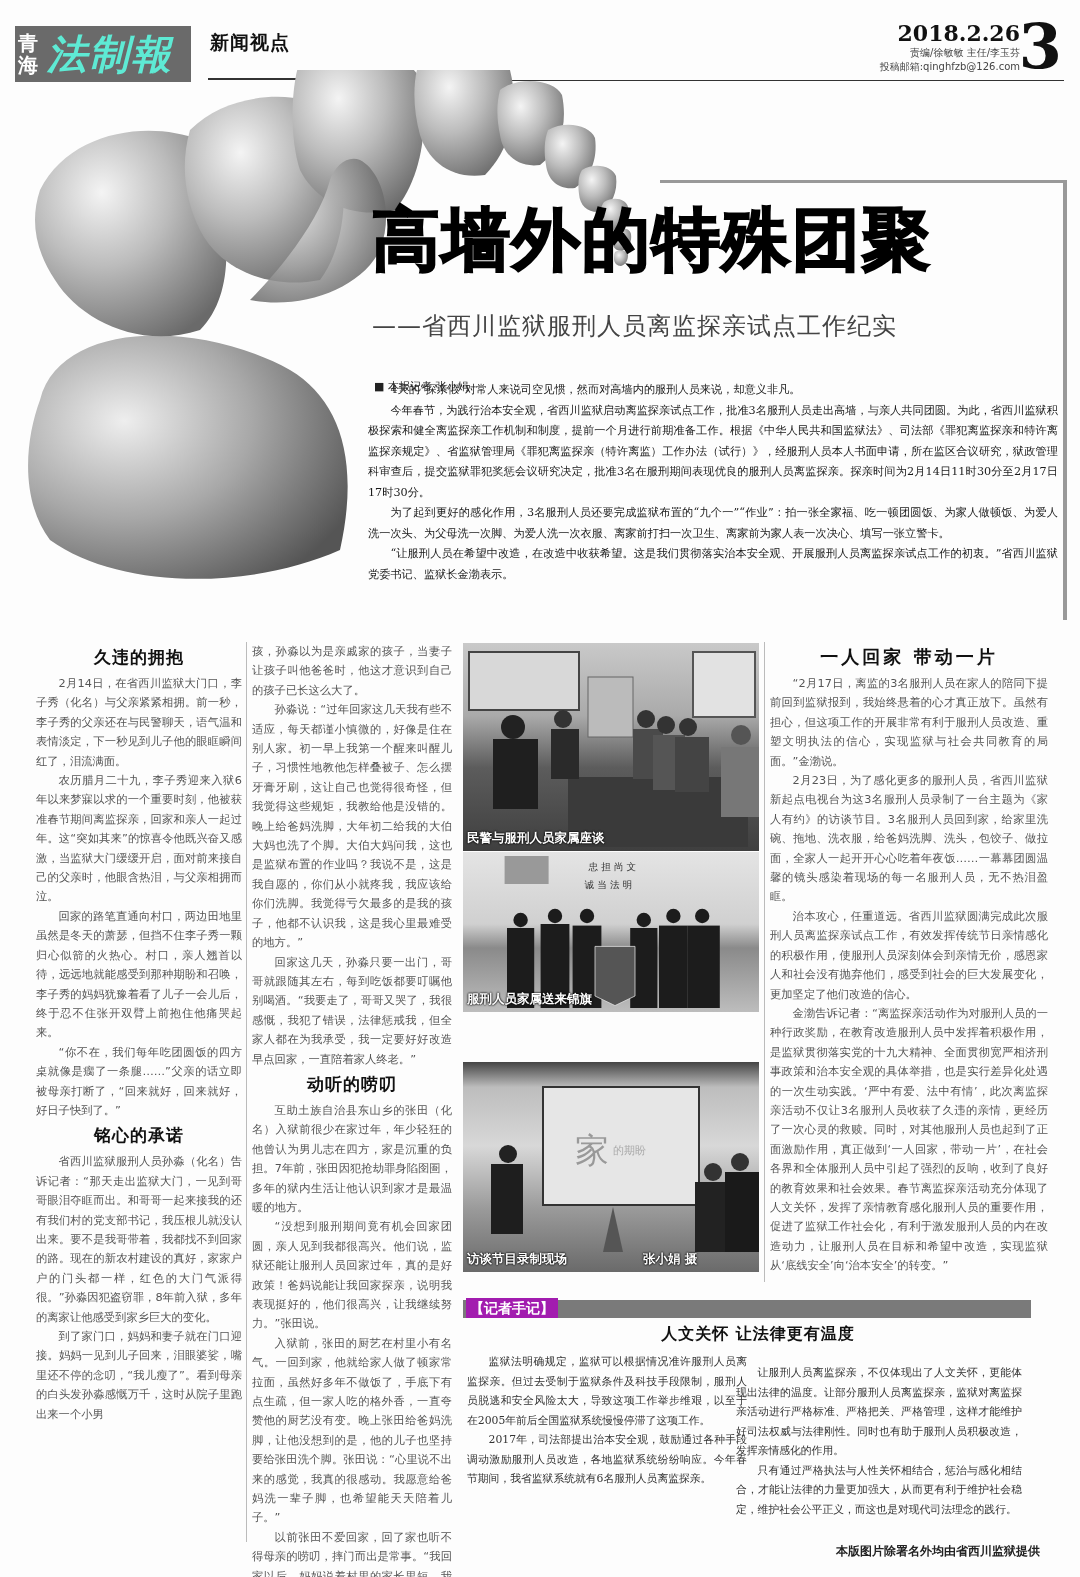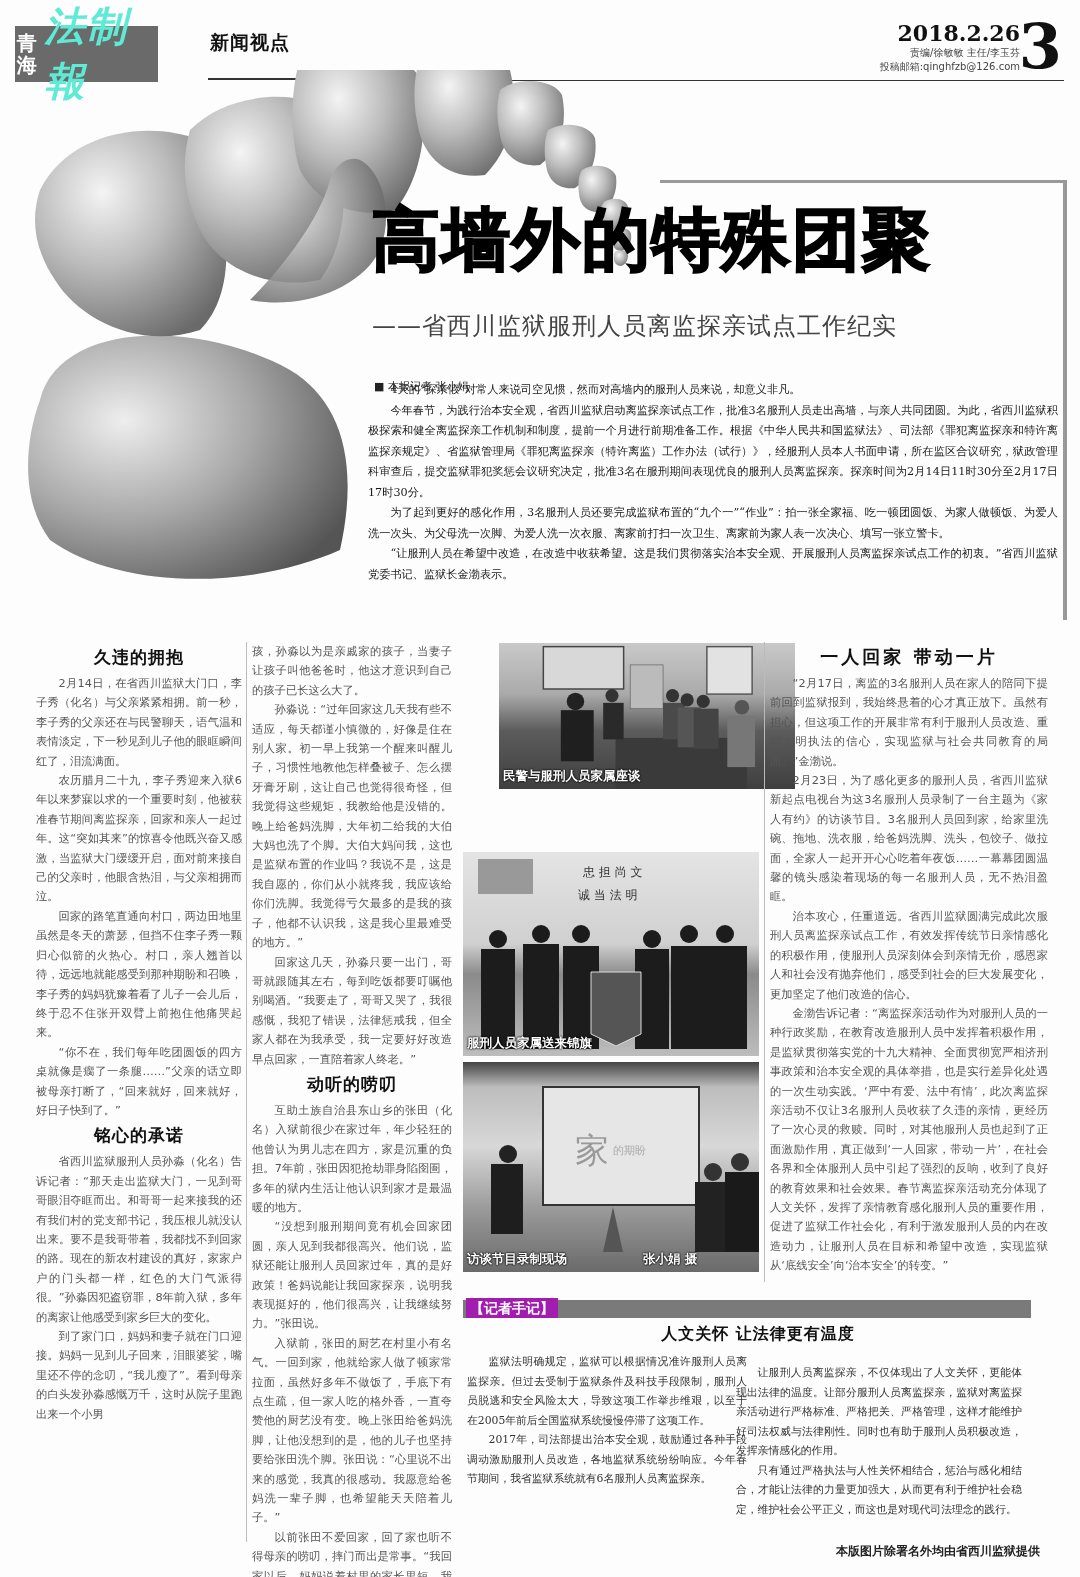--- a/index.html
+++ b/index.html
@@ -2,21 +2,21 @@
 <html><head>
 <meta charset="utf-8">
 <style>
   * { box-sizing: border-box; margin: 0; padding: 0; }
   html, body { width: 1080px; height: 1577px; background: #fff; overflow: hidden; }
   body { font-family: "DejaVu Sans", "Liberation Sans", sans-serif; color: #2a2a2a; position: relative; }
 
   .page { position: relative; width: 1080px; height: 1577px; background: #fdfdfd; }
 
   
-  .masthead { position: absolute; left: 15px; top: 26px; width: 143px; height: 56px; background: #6a6a6a; display: flex; align-items: center; }
+  .masthead { position: absolute; left: 15px; top: 26px; width: 176px; height: 56px; background: #6a6a6a; display: flex; align-items: center; }
   .masthead .prov { width: 26px; color: #fff; font-weight: bold; font-size: 20px; line-height: 22px; text-align: center; font-family: "DejaVu Sans", sans-serif; }
   .masthead .name { color: #5eead4; font-family: "DejaVu Serif", serif; font-weight: bold; font-size: 40px; letter-spacing: 2px; padding-left: 6px; font-style: italic; }
   .section-label { position: absolute; left: 210px; top: 30px; font-weight: bold; font-size: 19px; color: #111; letter-spacing: 1px; }
   .section-rule { position: absolute; left: 208px; top: 78px; width: 92px; height: 2px; background: #333; }
 
   .dateblock { position: absolute; right: 60px; top: 20px; text-align: right; }
   .date { font-family: "DejaVu Serif", serif; font-weight: bold; font-size: 22px; color: #111; }
   .editors, .email { font-size: 10px; color: #444; line-height: 14px; }
   .pagenum { position: absolute; right: 18px; top: 14px; font-family: "DejaVu Serif", serif; font-weight: bold; font-size: 62px; color: #111; line-height: 66px; }
   .header-rule { position: absolute; left: 300px; right: 16px; top: 80px; height: 1px; background: #333; }
@@ -42,22 +42,22 @@
   .col2 { left: 252px; top: 642px; width: 200px; }
   .col4 { left: 770px; top: 642px; width: 278px; }
   .col4 h3 { font-family: "DejaVu Serif", serif; font-size: 18px; letter-spacing: 3px; }
 
   .vrule { position: absolute; width: 1px; background: #bbb; }
 
   
   .photo { position: absolute; left: 463px; width: 296px; background: #777; overflow: hidden; }
   .photo .caption { position: absolute; left: 4px; bottom: 4px; color: #fff; font-size: 12.5px; font-weight: bold; text-shadow: 0 0 2px #000, 0 0 2px #000; }
   .photo .credit { position: absolute; left: 180px; bottom: 4px; color: #fff; font-size: 12.5px; font-weight: bold; text-shadow: 0 0 2px #000, 0 0 2px #000; }
-  .ph1 { top: 643px; height: 146px; background: linear-gradient(180deg, #c9c9c9 0%, #aaa 35%, #5c5c5c 60%, #3f3f3f 100%); margin-left: 36px; }
-  .ph2 { top: 852px; height: 204px; background: linear-gradient(180deg, #e4e4e4 0%, #d0d0d0 45%, #8a8a8a 60%, #bdbdbd 100%); }
+  .ph1 { top: 643px; height: 208px; background: linear-gradient(180deg, #c9c9c9 0%, #aaa 35%, #5c5c5c 60%, #3f3f3f 100%); }
+  .ph2 { top: 852px; height: 160px; background: linear-gradient(180deg, #e4e4e4 0%, #d0d0d0 45%, #8a8a8a 60%, #bdbdbd 100%); }
   .ph3 { top: 1062px; height: 210px; background: linear-gradient(180deg, #444 0%, #bdbdbd 12%, #d8d8d8 40%, #9a9a9a 70%, #6a6a6a 100%); }
 
   
   .note-bar { position: absolute; left: 463px; top: 1300px; width: 568px; height: 18px; background: #7a7a7a; }
   .note-tag { position: absolute; left: 466px; top: 1298px; font-size: 14px; color: #fff; font-weight: bold; background: #a21caf; padding: 0 4px; line-height: 20px; }
   .note-title { position: absolute; left: 463px; top: 1324px; width: 590px; text-align: center; font-size: 16px; font-weight: bold; color: #111; letter-spacing: 1px; }
   .note-col { position: absolute; top: 1352px; font-family: "DejaVu Serif", serif; font-size: 10.8px; line-height: 19.5px; color: #333; text-align: justify; }
   .note-col p { text-indent: 2em; }
   .nc1 { left: 467px; width: 280px; }
   .nc2 { left: 736px; width: 286px; margin-top: 11px; }

